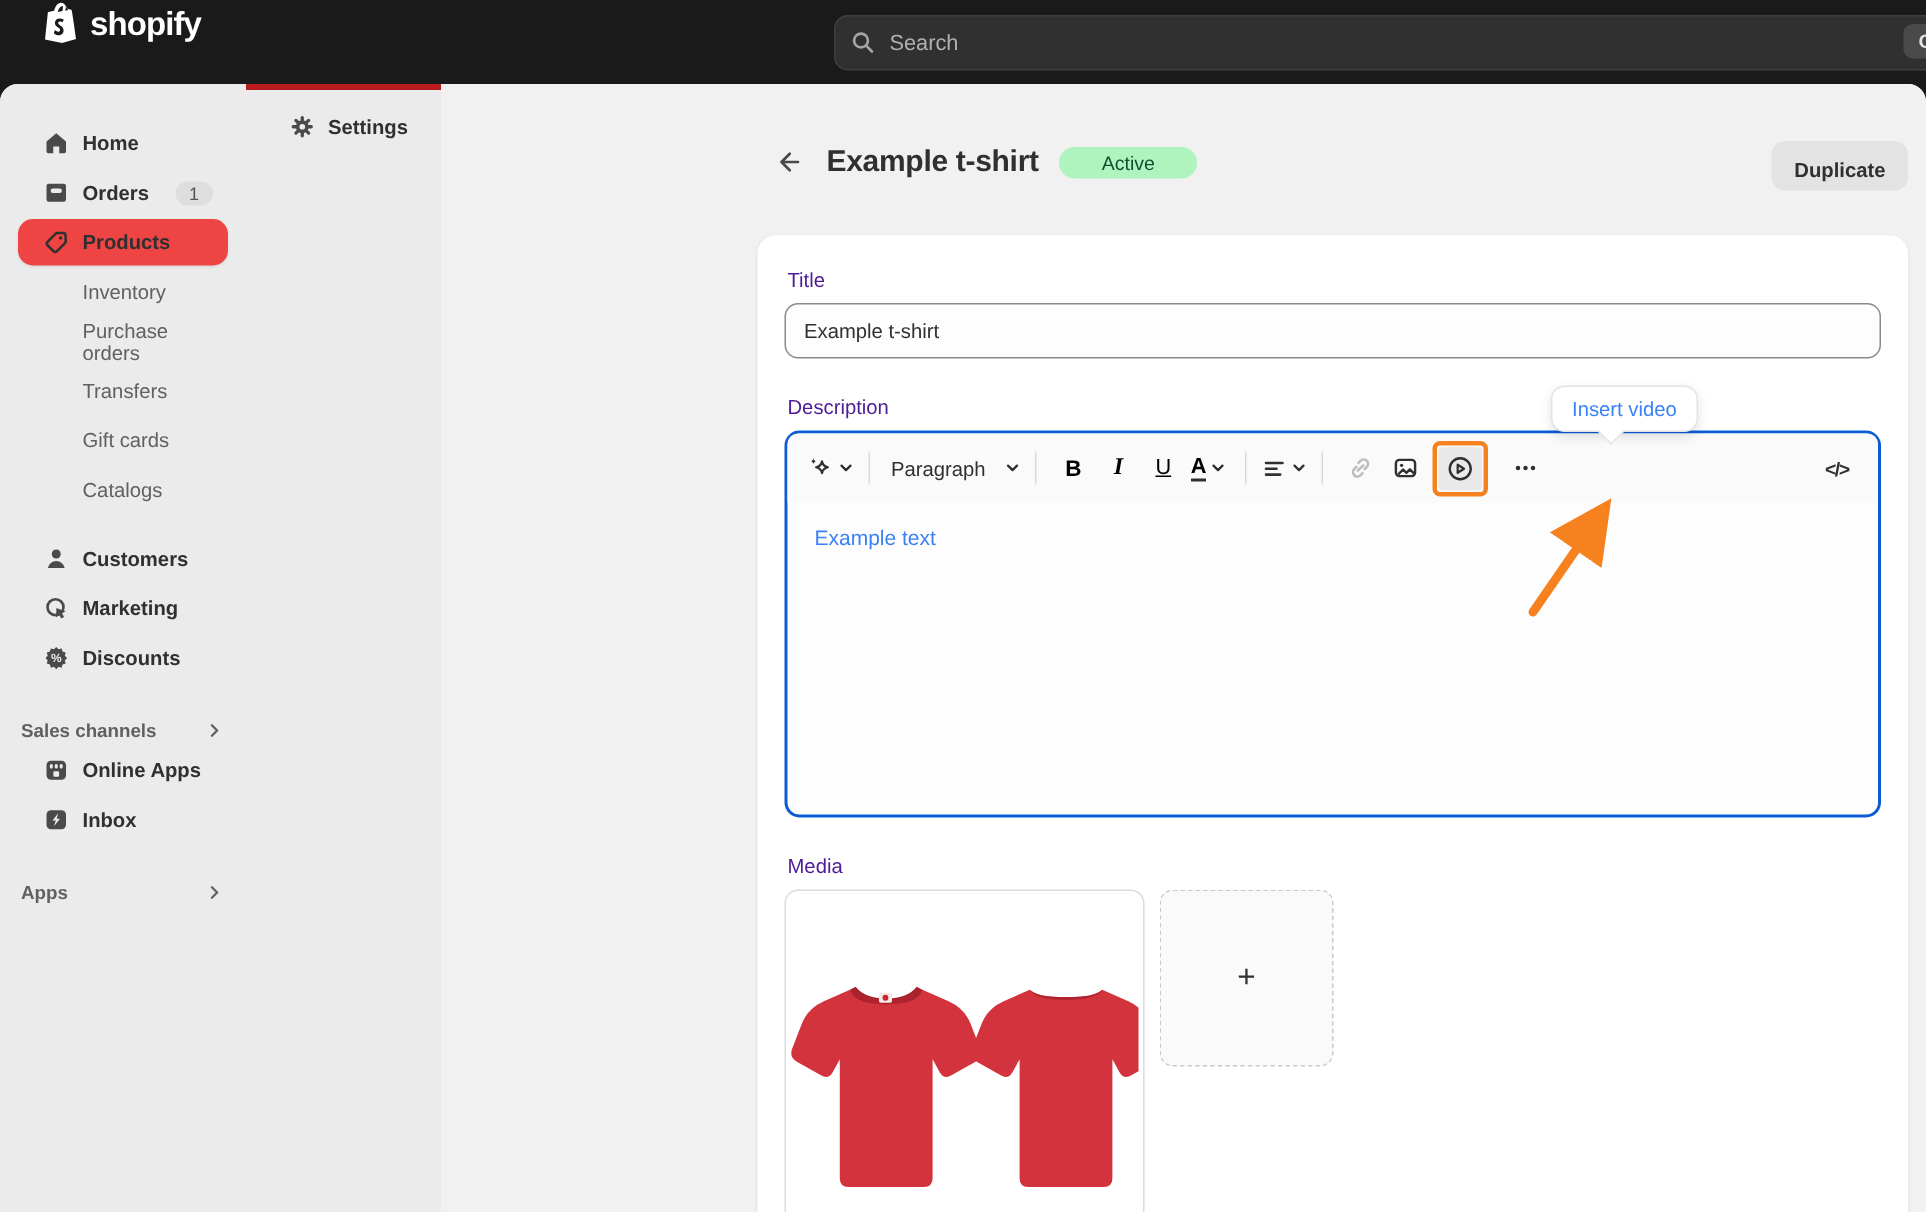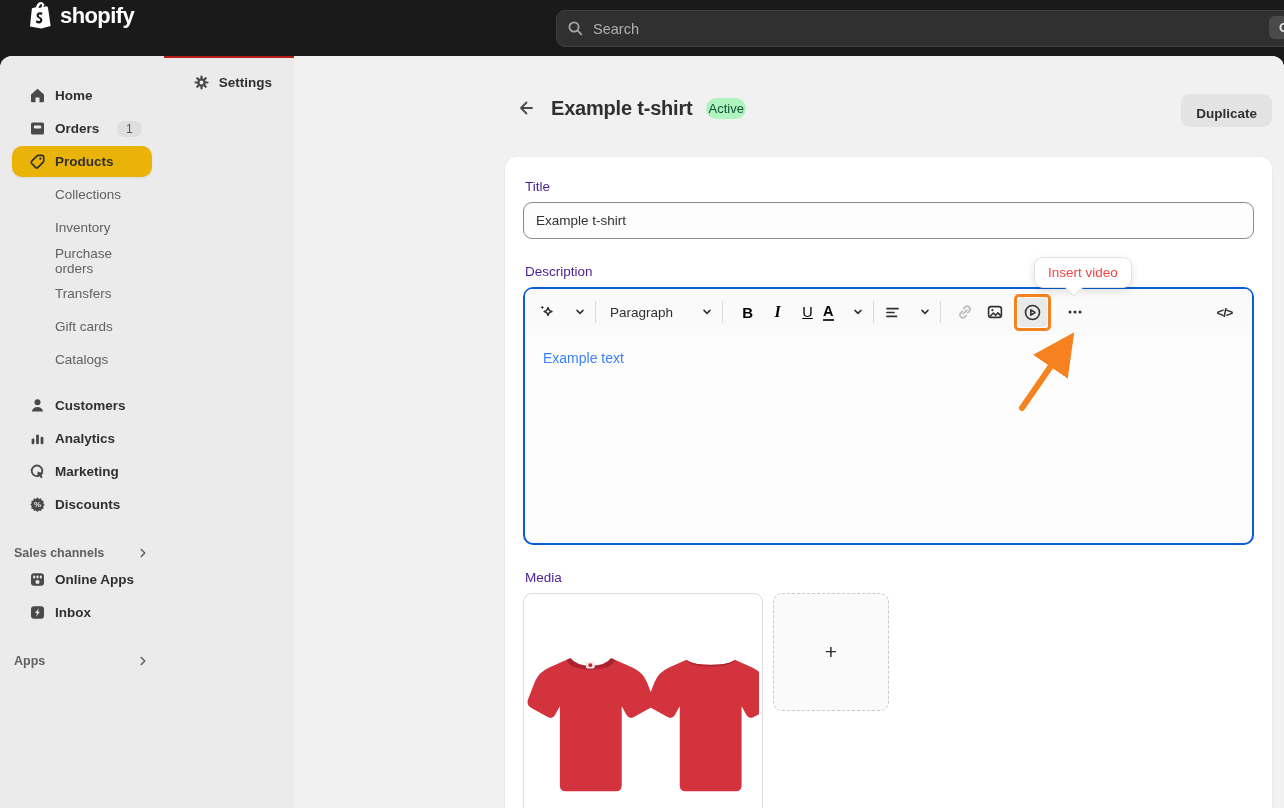--- a/index.html
+++ b/index.html
@@ -34,37 +34,37 @@
     border-radius:12px 12px 0 0; overflow:hidden; display:flex; background:var(--main_bg);
   }
   
   .sidebar { width:294px; background:var(--sidebar_bg); display:flex; flex-direction:row; flex:none; }
   .nav { flex:1; padding-top:22px; overflow:hidden; }
   .nav-item {
     display:flex; align-items:center; height:31px; margin:2px 12px; padding:0 10px 0 17px;
     border-radius:10px; gap:9px; font-size:13.5px; font-weight:600; color:#303030; cursor:pointer;
   }
   .nav-item .ic { width:17px; height:17px; flex:none; display:flex; }
-  .nav-item.active { background:#eab308; box-shadow:0 1px 2px rgba(0,0,0,.08); font-weight:700; }
+  .nav-item.active { background:#ef4444; box-shadow:0 1px 2px rgba(0,0,0,.08); font-weight:700; }
   .nav-sub { padding-left:43px; color:#616161; font-weight:500; }
   .nav-badge { margin-left:auto; background:#dedede; color:#555; font-size:12px; font-weight:500; border-radius:9px; padding:1px 9px; }
   .nav-gap { margin-top:15px; }
   .section-hdr {
     display:flex; justify-content:space-between;
     margin:26px 14px 4px 14px; font-size:12.5px; font-weight:700; color:#616161; cursor:pointer;
   }
-  .sidebar-footer { border-top:2px solid #b91c1c; padding:7px 0 10px 0; }
+  .sidebar-footer { border-top:4px solid #b91c1c; padding:7px 0 10px 0; }
   
   .main { flex:1; position:relative; background:var(--main_bg); }
   .page-header { position:absolute; left:217px; top:38px; display:flex; align-items:center; gap:12px; }
   .back-btn { width:28px; height:28px; display:flex; align-items:center; justify-content:center; cursor:pointer; border-radius:8px; }
   .page-title { font-size:20px; font-weight:700; color:#303030; letter-spacing:-0.2px; }
   .status-badge {
     background:var(--status_badge_bg); color:var(--status_badge_text);
-    font-size:13px; font-weight:500; border-radius:12px; padding:3px 2px; margin-left:2px;
+    font-size:13px; font-weight:500; border-radius:12px; padding:3px 28px; margin-left:2px;
   }
   .dup-btn {
     position:absolute; right:12px; top:38px; height:32px; padding:12px 15px;
     background:#e3e3e3; border:none; border-radius:9px; font-size:13.5px; font-weight:600; color:#303030;
     cursor:pointer; box-shadow:0 1px 0 rgba(0,0,0,.06); font-family:inherit;
   }
   
   .card {
     position:absolute; left:211px; top:101px; width:767px; height:780px;
     background:#fff; border-radius:12px; box-shadow:0 1px 3px rgba(0,0,0,.08);
@@ -80,40 +80,40 @@
   .editor {
     margin-top:1px; border:2.5px solid var(--focus_blue); border-radius:10px;
     height:258px; background:#fdfdfd; overflow:visible; position:relative;
   }
   .toolbar {
     height:46px; display:flex; align-items:center; padding:0 13px;
     background:#fafafa; border-radius:7px 7px 0 0; gap:1px;
   }
   .tb-btn {
     min-width:29px; height:29px; display:flex; align-items:center; justify-content:center;
-    border-radius:7px; cursor:pointer; gap:19px; border:none; background:transparent; font-family:inherit;
+    border-radius:7px; cursor:pointer; gap:3px; border:none; background:transparent; font-family:inherit;
   }
   .tb-divider { width:1px; height:22px; background:#d9d9d9; margin:0 9px; flex:none; }
   .tb-text { font-size:13.5px; color:#303030; font-weight:500; padding:0 4px; }
   .tb-b { font-weight:800; font-size:15px; }
   .tb-i { font-style:italic; font-family:"Liberation Serif",serif; font-size:16px; font-weight:600; }
   .tb-u { text-decoration:underline; font-size:14.5px; font-weight:500; }
   .tb-a { font-size:14.5px; font-weight:600; border-bottom:2px solid #303030; line-height:15px; }
   .video-hl {
     border:3px solid var(--accent_orange); border-radius:5px; padding:1px; margin:0 3px;
     display:flex;
   }
   .video-hl .tb-btn { background:#e9e9e9; border-radius:3px; }
   .tb-spacer { flex:1; }
   .tb-code { font-size:13px; font-weight:700; color:#303030; letter-spacing:-1px; }
   .editor-body { padding:15px 18px; font-size:14px; color:#3b82f6; min-height:180px; cursor:text; }
   
   .tooltip {
     position:absolute; left:740px; top:201px; height:31px; padding:0 13px; line-height:29px;
-    background:#fff; border:1px solid #e3e3e3; border-radius:9px; font-size:13.5px; color:#ef4444;
+    background:#fff; border:1px solid #e3e3e3; border-radius:9px; font-size:13.5px; color:#3b82f6;
     box-shadow:0 3px 8px rgba(0,0,0,.12); z-index:30; white-space:nowrap;
   }
   .tooltip-caret {
     position:absolute; left:33px; bottom:-6.5px; width:12px; height:12px; background:#fff;
     border-right:1px solid #e3e3e3; border-bottom:1px solid #e3e3e3; transform:rotate(45deg);
   }
   .annot-arrow { position:absolute; left:714px; top:272px; z-index:25; pointer-events:none; }
   
   .media-label { margin-top:25px; }
   .media-row { display:flex; gap:10px; margin-top:2px; align-items:flex-start; }
@@ -177,23 +177,20 @@
         <span class="ic">
           <svg width="17" height="17" viewBox="0 0 17 17">
               <path d="M2.7 8.2 8 2.9a1.9 1.9 0 0 1 1.4-.6l3.8.1A1.6 1.6 0 0 1 14.7 4l.1 3.8a1.9 1.9 0 0 1-.6 1.4L9 14.4a1.7 1.7 0 0 1-2.4 0l-3.9-3.9a1.7 1.7 0 0 1 0-2.3Z" fill="none" stroke="#303030" stroke-width="1.7"></path>
               <circle cx="11.4" cy="5.7" r="1.15" fill="#303030"></circle>
             </svg>
         </span>
         <span>Products</span>
       </div>
 
       <div class="nav-item nav-sub">
-          <span>Collections</span>
-        </div>
-      <div class="nav-item nav-sub">
           <span>Inventory</span>
         </div>
       <div class="nav-item nav-sub">
           <span>Purchase orders</span>
         </div>
       <div class="nav-item nav-sub">
           <span>Transfers</span>
         </div>
       <div class="nav-item nav-sub">
           <span>Gift cards</span>
@@ -206,30 +203,20 @@
         <span class="ic">
           <svg width="17" height="17" viewBox="0 0 17 17">
               <circle cx="8.5" cy="5.3" r="3" fill="#4a4a4a"></circle>
               <path d="M2.9 14.6a5.7 5.7 0 0 1 11.2 0Z" fill="#4a4a4a"></path>
             </svg>
         </span>
         <span>Customers</span>
       </div>
 
 
-      <div class="nav-item">
-        <span class="ic">
-          <svg width="17" height="17" viewBox="0 0 17 17">
-              <rect x="2.6" y="8.6" width="2.8" height="5.6" rx="1.2" fill="#4a4a4a"></rect>
-              <rect x="7.1" y="4.4" width="2.8" height="9.8" rx="1.2" fill="#4a4a4a"></rect>
-              <rect x="11.6" y="6.8" width="2.8" height="7.4" rx="1.2" fill="#4a4a4a"></rect>
-            </svg>
-        </span>
-        <span>Analytics</span>
-      </div>
 
       <div class="nav-item">
         <span class="ic">
           <svg width="17" height="17" viewBox="0 0 17 17">
               <circle cx="8" cy="7.8" r="5.3" fill="none" stroke="#4a4a4a" stroke-width="1.8"></circle>
               <path d="M8.6 8.4l6.2 2.2-2.6 1 1.5 2.7-1.9 1-1.4-2.7-2 2Z" fill="#4a4a4a"></path>
             </svg>
         </span>
         <span>Marketing</span>
       </div>

